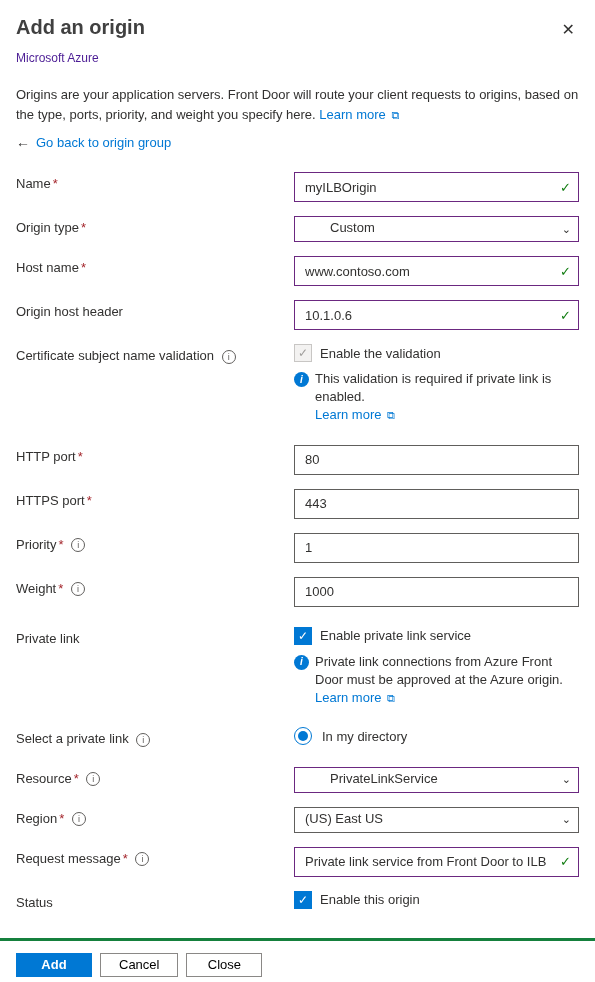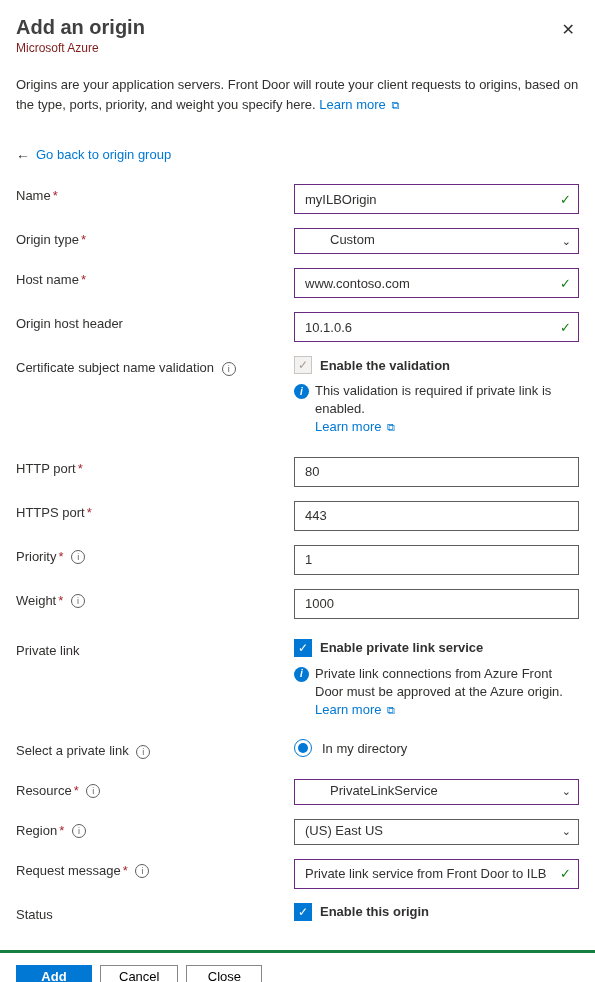--- a/index.html
+++ b/index.html
@@ -25,34 +25,34 @@
       display: flex;
       flex-direction: column;
     }
     .title {
       font-size: 20px;
       font-weight: 600;
       color: #404040;
     }
     .subtitle {
       font-size: 12px;
-      color: #7f1d1d;
-      margin-top: 2px;
+      color: #4c1d95;
+      margin-top: 12px;
     }
     .close-btn {
       font-size: 16px;
       color: #323130;
       cursor: pointer;
       padding: 4px;
     }
     .description {
       font-size: 13px;
       color: #323130;
       line-height: 1.5;
-      margin-bottom: 32px;
+      margin-bottom: 10px;
     }
     .link {
       color: #0078d4;
       text-decoration: none;
       cursor: pointer;
     }
     .ext-icon {
       display: inline-block;
       margin-left: 2px;
       font-size: 11px;
@@ -174,21 +174,20 @@
       color: #ffffff;
       font-size: 12px;
     }
     .checkbox.disabled .checkmark {
       color: #a19f9d;
       font-size: 12px;
     }
     .checkbox-label {
       font-size: 13px;
       color: #323130;
-      font-weight: bold;
     }
     .info-msg {
       display: flex;
       align-items: flex-start;
       gap: 6px;
       margin-top: 8px;
       font-size: 13px;
       line-height: 1.4;
     }
     .info-msg-icon {

